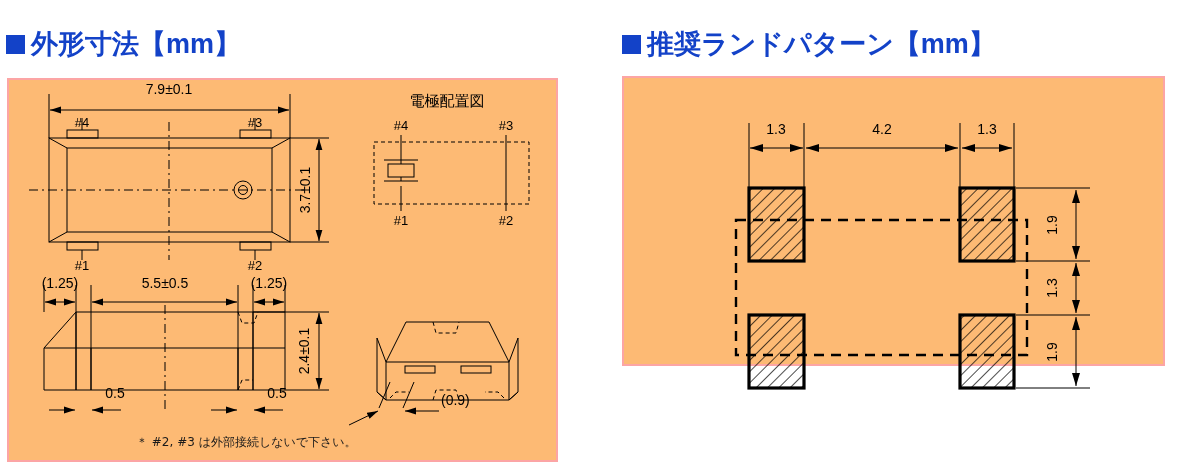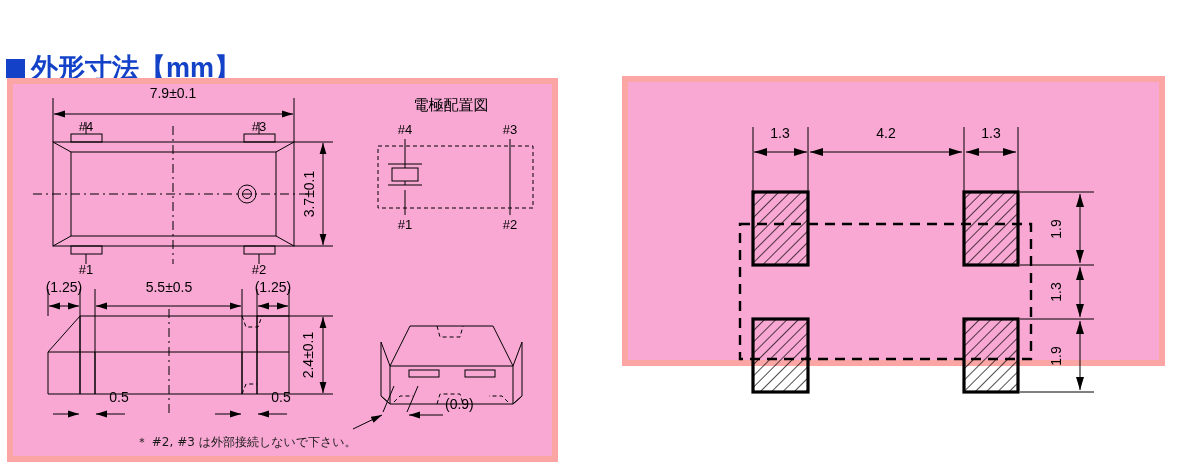--- a/index.html
+++ b/index.html
@@ -23,37 +23,36 @@
   .section-title {
     position: absolute;
     display: flex;
     align-items: center;
     gap: 6px;
     color: #1342c8;
     font-size: 27px;
     font-weight: bold;
     letter-spacing: 0px;
     white-space: nowrap;
-    margin-top: 24px;
   }
   .section-title .bullet {
     display: inline-block;
     width: 19px;
     height: 19px;
     background: #1342c8;
     flex: 0 0 auto;
   }
   #title-left  { left: 6px;   top: 26px; }
   #title-right { left: 622px; top: 26px; }
 
   
   .panel {
     position: absolute;
-    border: 6px solid #fca5a5;
-    background: #f9a8d4;
+    border: 2px solid #fca5a5;
+    background: #fdba74;
     box-sizing: border-box;
   }
   #panel-left  { left: 7px;   top: 78px; width: 551px; height: 384px; }
   #panel-right { left: 622px; top: 76px; width: 543px; height: 290px; }
 
   .panel svg { display: block; }
 
   
   #footnote {
     position: absolute;
@@ -82,20 +81,24 @@
 </head>
 <body>
 
 <div class="page">
 
   <div class="section-title" id="title-left">
     <span class="bullet"></span>
     <span>外形寸法【mm】</span>
   </div>
 
+  <div class="section-title" id="title-right">
+    <span class="bullet"></span>
+    <span>推奨ランドパターン【mm】</span>
+  </div>
 
   <div class="panel" id="panel-left">
     <svg width="547" height="380" viewBox="0 0 547 380">
       <defs>
         <marker id="arrR" markerWidth="12" markerHeight="8" refX="11" refY="4" orient="auto" markerUnits="userSpaceOnUse">
           <path d="M0,0.6 L11,4 L0,7.4 Z" fill="#000"></path>
         </marker>
         <marker id="arrL" markerWidth="12" markerHeight="8" refX="1" refY="4" orient="auto" markerUnits="userSpaceOnUse">
           <path d="M12,0.6 L1,4 L12,7.4 Z" fill="#000"></path>
         </marker>

